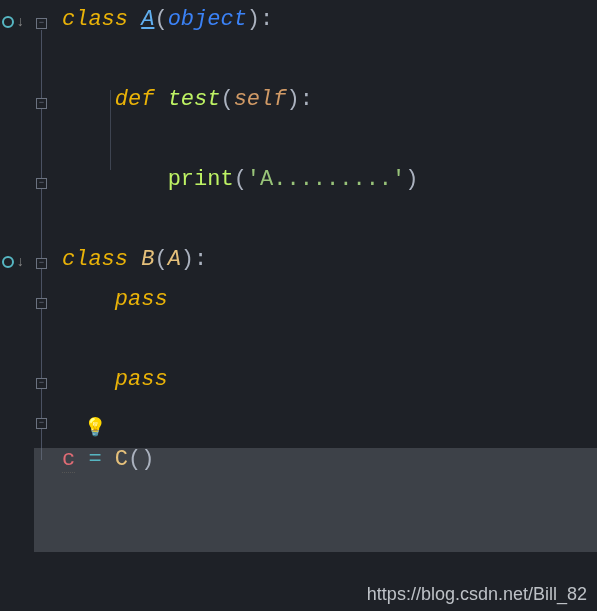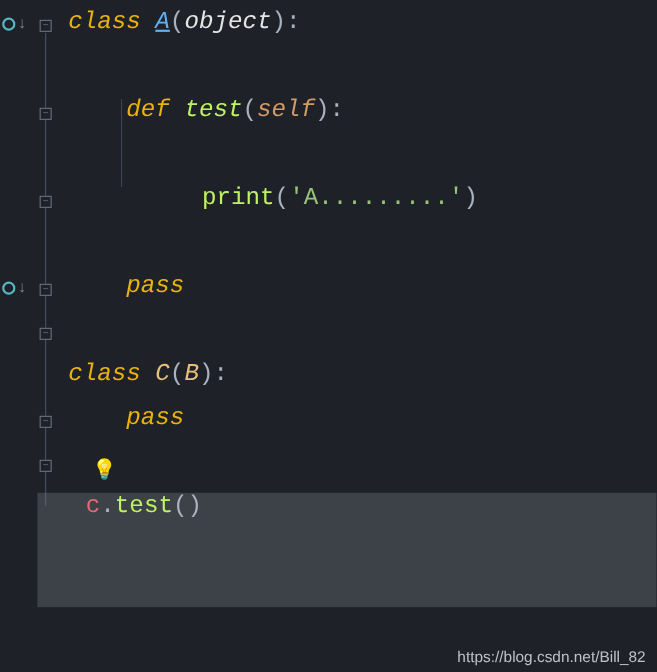--- a/index.html
+++ b/index.html
@@ -72,27 +72,27 @@
       flex: 1;
       padding-left: 14px;
       position: relative;
     }
     .line {
       height: 40px;
       line-height: 40px;
       white-space: pre;
       font-style: italic;
     }
-    .normal { font-style: normal; margin-left: 16px; }
+    .normal { font-style: normal; }
     .kw { color: #eab308; }
     .cls { color: #e5c07b; }
     .cls-decl { color: #61afef; text-decoration: underline; }
     .fn { color: #bef264; }
     .param { color: #d19a66; font-style: italic; }
-    .builtin { color: #e5e5e5; }
+    .builtin { color: #3b82f6; }
     .punct { color: #abb2bf; font-style: normal; }
     .str { color: #98c379; font-style: normal; }
     .var { color: #e06c75; font-style: normal; }
     .op { color: #56b6c2; font-style: normal; }
     .highlight-region {
       position: absolute;
       left: -14px;
       right: 0;
       background: rgba(120, 125, 135, 0.35);
       z-index: 0;
@@ -108,21 +108,21 @@
     .indent-guide {
       position: absolute;
       width: 1px;
       background: #3e4451;
     }
     .watermark {
       position: absolute;
       bottom: 6px;
       right: 10px;
       color: #cfd3d8;
-      font-size: 14px;
+      font-size: 18px;
       font-family: Arial, sans-serif;
       font-style: normal;
       opacity: 0.9;
     }
     .squiggle {
       border-bottom: 1px dotted #555;
     }
   </style>
 </head>
 <body>
@@ -166,21 +166,21 @@
     <div class="indent-guide" style="left:62px;top:90px;height:80px"></div>
     <div class="highlight-region" style="top:448px;height:104px"></div>
     <span class="bulb" style="left:36px;top:416px">💡</span>
 
     <div class="line"><span class="line-content"><span class="kw">class </span><span class="cls-decl">A</span><span class="punct">(</span><span class="builtin">object</span><span class="punct">):</span></span></div>
     <div class="line"></div>
     <div class="line"><span class="line-content">    <span class="kw">def </span><span class="fn">test</span><span class="punct">(</span><span class="param">self</span><span class="punct">):</span></span></div>
     <div class="line"></div>
     <div class="line normal"><span class="line-content">        <span class="fn">print</span><span class="punct">(</span><span class="str">'A.........'</span><span class="punct">)</span></span></div>
     <div class="line"></div>
+    <div class="line"><span class="line-content"><span class="kw">class </span><span class="cls">B</span><span class="punct">(</span><span class="cls">A</span><span class="punct">):</span></span></div>
     <div class="line"><span class="line-content">    <span class="kw">pass</span></span></div>
     <div class="line"></div>
-    <div class="line"><span class="line-content"><span class="kw">class </span><span class="cls">C</span><span class="punct">(</span><span class="cls">B</span><span class="punct">):</span></span></div>
     <div class="line"><span class="line-content">    <span class="kw">pass</span></span></div>
     <div class="line"></div>
-    <div class="line normal"><span class="line-content"><span class="var">c</span><span class="punct">.</span><span class="fn">test</span><span class="punct">()</span></span></div>
+    <div class="line normal"><span class="line-content"><span class="var squiggle">c</span><span class="op"> = </span><span class="cls">C</span><span class="punct">()</span></span></div>
   </div>
 </div>
 <div class="watermark">https://blog.csdn.net/Bill_82</div>
 
 </body></html>

